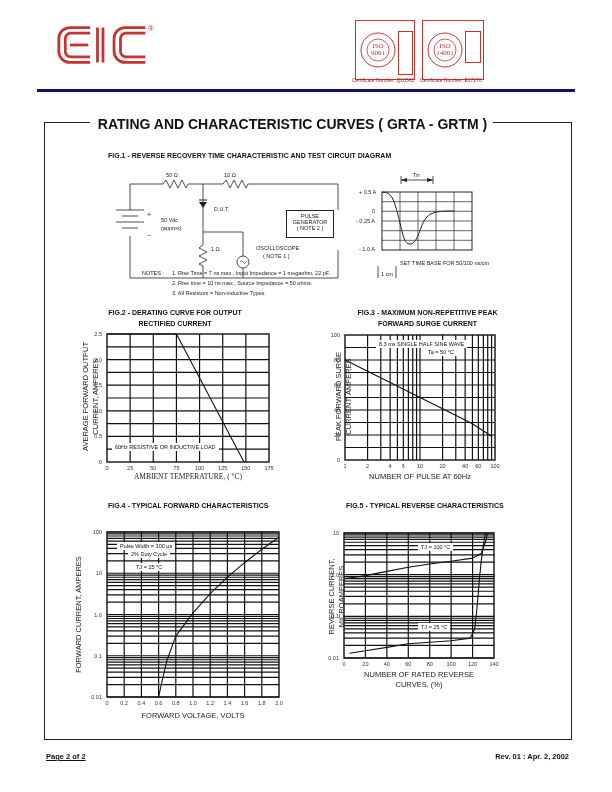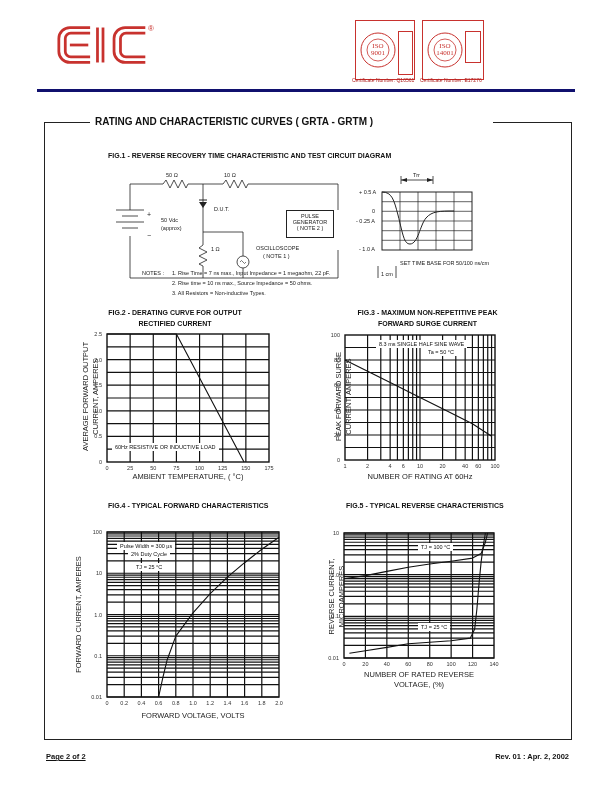--- a/index.html
+++ b/index.html
@@ -6,21 +6,21 @@
   body{width:612px;height:792px;position:relative;overflow:hidden;font-family:"Liberation Sans",sans-serif;color:#111;}
   .abs{position:absolute;}
   .logo{left:58px;top:20px;width:100px;height:50px;}
   .reg{left:148px;top:24px;font-size:8px;color:#c8322e;}
   .cert{top:20px;height:58px;}
   .cert-cap{top:77px;font-size:5px;color:#b02020;white-space:nowrap;}
   .rule{left:37px;top:89px;width:538px;height:3px;background:#10106e;}
   .frame{left:44px;top:122px;width:526px;height:617px;border:1px solid #222;border-top:none;}
   .frame-top-l{left:44px;top:122px;width:46px;height:1px;background:#222;}
   .frame-top-r{left:493px;top:122px;width:78px;height:1px;background:#222;}
-  .page-title{left:95px;top:116px;width:395px;font-size:10px;font-weight:bold;}
+  .page-title{left:95px;top:116px;width:395px;text-align:center;font-size:14px;font-weight:bold;}
   .ftitle{font-size:7px;font-weight:bold;white-space:nowrap;text-align:center;}
   .axlab{font-size:7.5px;color:#222;white-space:nowrap;text-align:center;}
   .rot{transform:rotate(-90deg);transform-origin:center center;}
   .note{font-size:5.5px;color:#222;white-space:nowrap;}
   .footer{top:752px;font-size:7.5px;font-weight:bold;}
   svg{position:absolute;overflow:visible;}
   .lbl-box{background:#fff;padding:1px 3px;font-size:5.5px;white-space:nowrap;text-align:center;}
 </style>
 </head>
 <body>
@@ -159,21 +159,21 @@
     <text x="162" y="136" font-size="5.5" text-anchor="middle" fill="#333" font-family="Liberation Sans, sans-serif">175</text>
     <text x="-5" y="130" font-size="5.5" text-anchor="end" fill="#333" font-family="Liberation Sans, sans-serif">0</text>
     <text x="-5" y="104.4" font-size="5.5" text-anchor="end" fill="#333" font-family="Liberation Sans, sans-serif">0.5</text>
     <text x="-5" y="78.8" font-size="5.5" text-anchor="end" fill="#333" font-family="Liberation Sans, sans-serif">1.0</text>
     <text x="-5" y="53.2" font-size="5.5" text-anchor="end" fill="#333" font-family="Liberation Sans, sans-serif">1.5</text>
     <text x="-5" y="27.599999999999994" font-size="5.5" text-anchor="end" fill="#333" font-family="Liberation Sans, sans-serif">2.0</text>
     <text x="-5" y="2" font-size="5.5" text-anchor="end" fill="#333" font-family="Liberation Sans, sans-serif">2.5</text>
     <polyline points="0.0,0.0 69.4,0.0 137.0,128.0" fill="none" stroke="#111" stroke-width="1.1" stroke-linejoin="round"></polyline>
   </svg>
 <div class="abs lbl-box" style="left:112px;top:443px;">60Hz RESISTIVE OR INDUCTIVE LOAD</div>
-<div class="abs axlab" style="left:107px;top:472px;width:162px;">AMBIENT TEMPERATURE, ( °C)</div>
+<div class="abs axlab" style="left:107px;top:472px;width:162px;font-family:Liberation Serif, serif;">AMBIENT TEMPERATURE, ( °C)</div>
 <div class="abs axlab rot" style="left:20px;top:392px;width:130px;">AVERAGE FORWARD OUTPUT</div>
 <div class="abs axlab rot" style="left:30px;top:392px;width:130px;">CURRENT, AMPERES</div>
 
 <div class="abs ftitle" style="left:345px;top:309px;width:165px;">FIG.3 - MAXIMUM NON-REPETITIVE PEAK</div>
 <div class="abs ftitle" style="left:345px;top:320px;width:165px;">FORWARD SURGE CURRENT</div>
 <svg id="fig3" width="150" height="125" style="left:345px;top:335px;">
     <line x1="22.57724967479859" y1="0" x2="22.57724967479859" y2="125" stroke="#111" stroke-width="1.2"></line>
     <line x1="35.78409410397468" y1="0" x2="35.78409410397468" y2="125" stroke="#111" stroke-width="1.2"></line>
     <line x1="45.15449934959718" y1="0" x2="45.15449934959718" y2="125" stroke="#111" stroke-width="1.2"></line>
     <line x1="52.42275032520141" y1="0" x2="52.42275032520141" y2="125" stroke="#111" stroke-width="1.2"></line>
@@ -212,21 +212,21 @@
     <text x="-5" y="127" font-size="5.5" text-anchor="end" fill="#333" font-family="Liberation Sans, sans-serif">0</text>
     <text x="-5" y="102" font-size="5.5" text-anchor="end" fill="#333" font-family="Liberation Sans, sans-serif">20</text>
     <text x="-5" y="77" font-size="5.5" text-anchor="end" fill="#333" font-family="Liberation Sans, sans-serif">40</text>
     <text x="-5" y="52" font-size="5.5" text-anchor="end" fill="#333" font-family="Liberation Sans, sans-serif">60</text>
     <text x="-5" y="27" font-size="5.5" text-anchor="end" fill="#333" font-family="Liberation Sans, sans-serif">80</text>
     <text x="-5" y="2" font-size="5.5" text-anchor="end" fill="#333" font-family="Liberation Sans, sans-serif">100</text>
     <polyline points="0.0,25.0 22.6,36.3 45.2,47.5 75.0,62.5 97.6,73.8 127.4,88.8 146.6,101.3" fill="none" stroke="#111" stroke-width="1.1" stroke-linejoin="round"></polyline>
   </svg>
 <div class="abs lbl-box" style="left:376px;top:340px;">8.3 ms SINGLE HALF SINE WAVE</div>
 <div class="abs lbl-box" style="left:425px;top:348px;">Ta = 50 °C</div>
-<div class="abs axlab" style="left:345px;top:472px;width:150px;">NUMBER OF RATING AT 60Hz</div>
+<div class="abs axlab" style="left:345px;top:472px;width:150px;">NUMBER OF PULSE AT 60Hz</div>
 <div class="abs axlab rot" style="left:278px;top:392px;width:120px;">PEAK FORWARD SURGE</div>
 <div class="abs axlab rot" style="left:288px;top:392px;width:120px;">CURRENT, AMPERES</div>
 
 <div class="abs ftitle" style="left:108px;top:502px;">FIG.4 - TYPICAL FORWARD  CHARACTERISTICS</div>
 <svg id="fig4" width="172" height="165" style="left:107px;top:532px;">
     <line x1="17.2" y1="0" x2="17.2" y2="165" stroke="#111" stroke-width="1.2"></line>
     <line x1="34.4" y1="0" x2="34.4" y2="165" stroke="#111" stroke-width="1.2"></line>
     <line x1="51.6" y1="0" x2="51.6" y2="165" stroke="#111" stroke-width="1.2"></line>
     <line x1="68.8" y1="0" x2="68.8" y2="165" stroke="#111" stroke-width="1.2"></line>
     <line x1="86" y1="0" x2="86" y2="165" stroke="#111" stroke-width="1.2"></line>
@@ -344,18 +344,18 @@
     <text x="-5" y="127" font-size="5.5" text-anchor="end" fill="#333" font-family="Liberation Sans, sans-serif">0.01</text>
     <text x="-5" y="85.33333333333334" font-size="5.5" text-anchor="end" fill="#333" font-family="Liberation Sans, sans-serif">0.1</text>
     <text x="-5" y="43.66666666666667" font-size="5.5" text-anchor="end" fill="#333" font-family="Liberation Sans, sans-serif">1.0</text>
     <text x="-5" y="2" font-size="5.5" text-anchor="end" fill="#333" font-family="Liberation Sans, sans-serif">10</text>
     <polyline points="0.0,45.7 21.4,42.6 42.9,38.4 64.3,34.3 85.7,31.0 107.1,28.2 128.6,25.1 137.1,20.6 141.4,9.2 143.6,0.0" fill="none" stroke="#111" stroke-width="1.1" stroke-linejoin="round"></polyline>
     <polyline points="5.4,120.3 21.4,117.7 42.9,114.4 64.3,110.7 85.7,109.2 107.1,107.7 126.4,105.1 130.7,95.9 132.9,76.0 135.0,50.9 137.1,29.1 139.3,12.5 141.4,0.0" fill="none" stroke="#111" stroke-width="1.1" stroke-linejoin="round"></polyline>
   </svg>
 <div class="abs lbl-box" style="left:418px;top:543px;">TJ = 100 °C</div>
 <div class="abs lbl-box" style="left:418px;top:623px;">TJ = 25 °C</div>
 <div class="abs axlab" style="left:344px;top:670px;width:150px;">NUMBER OF RATED REVERSE</div>
-<div class="abs axlab" style="left:344px;top:680px;width:150px;">VOLTAGE, (%)</div>
+<div class="abs axlab" style="left:344px;top:680px;width:150px;">CURVES, (%)</div>
 <div class="abs axlab rot" style="left:271px;top:592px;width:120px;">REVERSE CURRENT,</div>
 <div class="abs axlab rot" style="left:281px;top:592px;width:120px;">MICROAMPERES</div>
 
 <div class="abs footer" style="left:46px;text-decoration:underline;">Page 2 of 2</div>
 <div class="abs footer" style="right:43px;margin-left:48px;">Rev. 01 : Apr. 2, 2002</div>
 
 </body></html>

